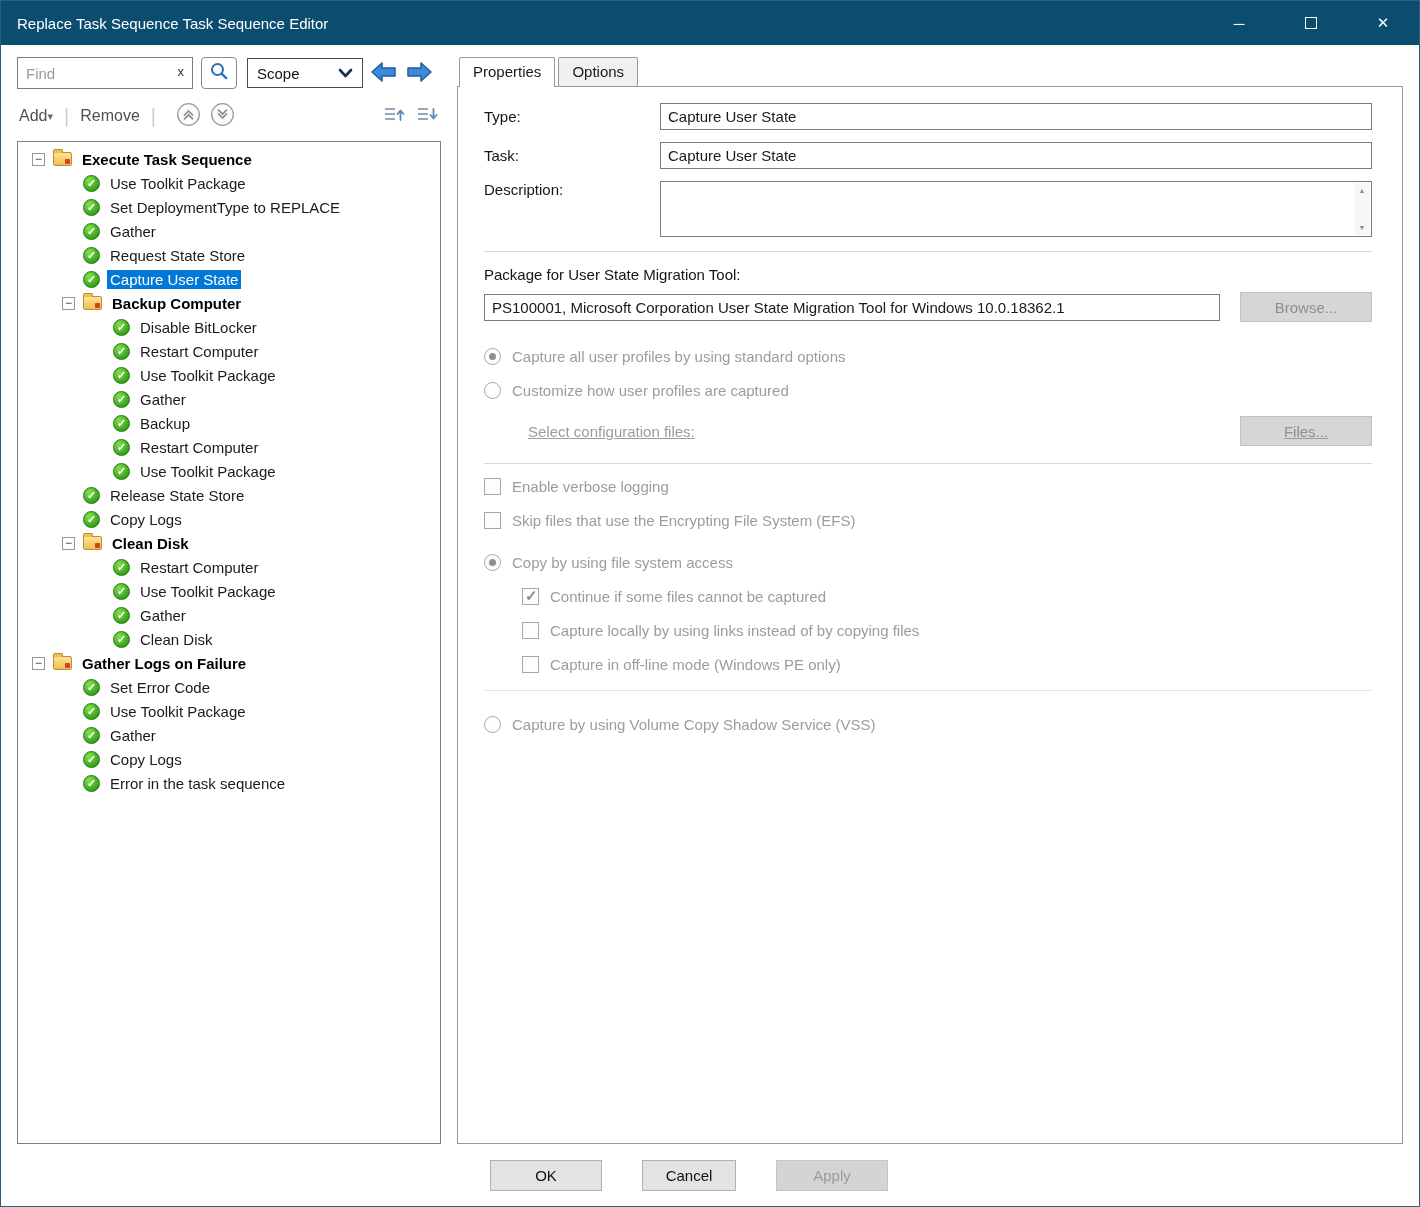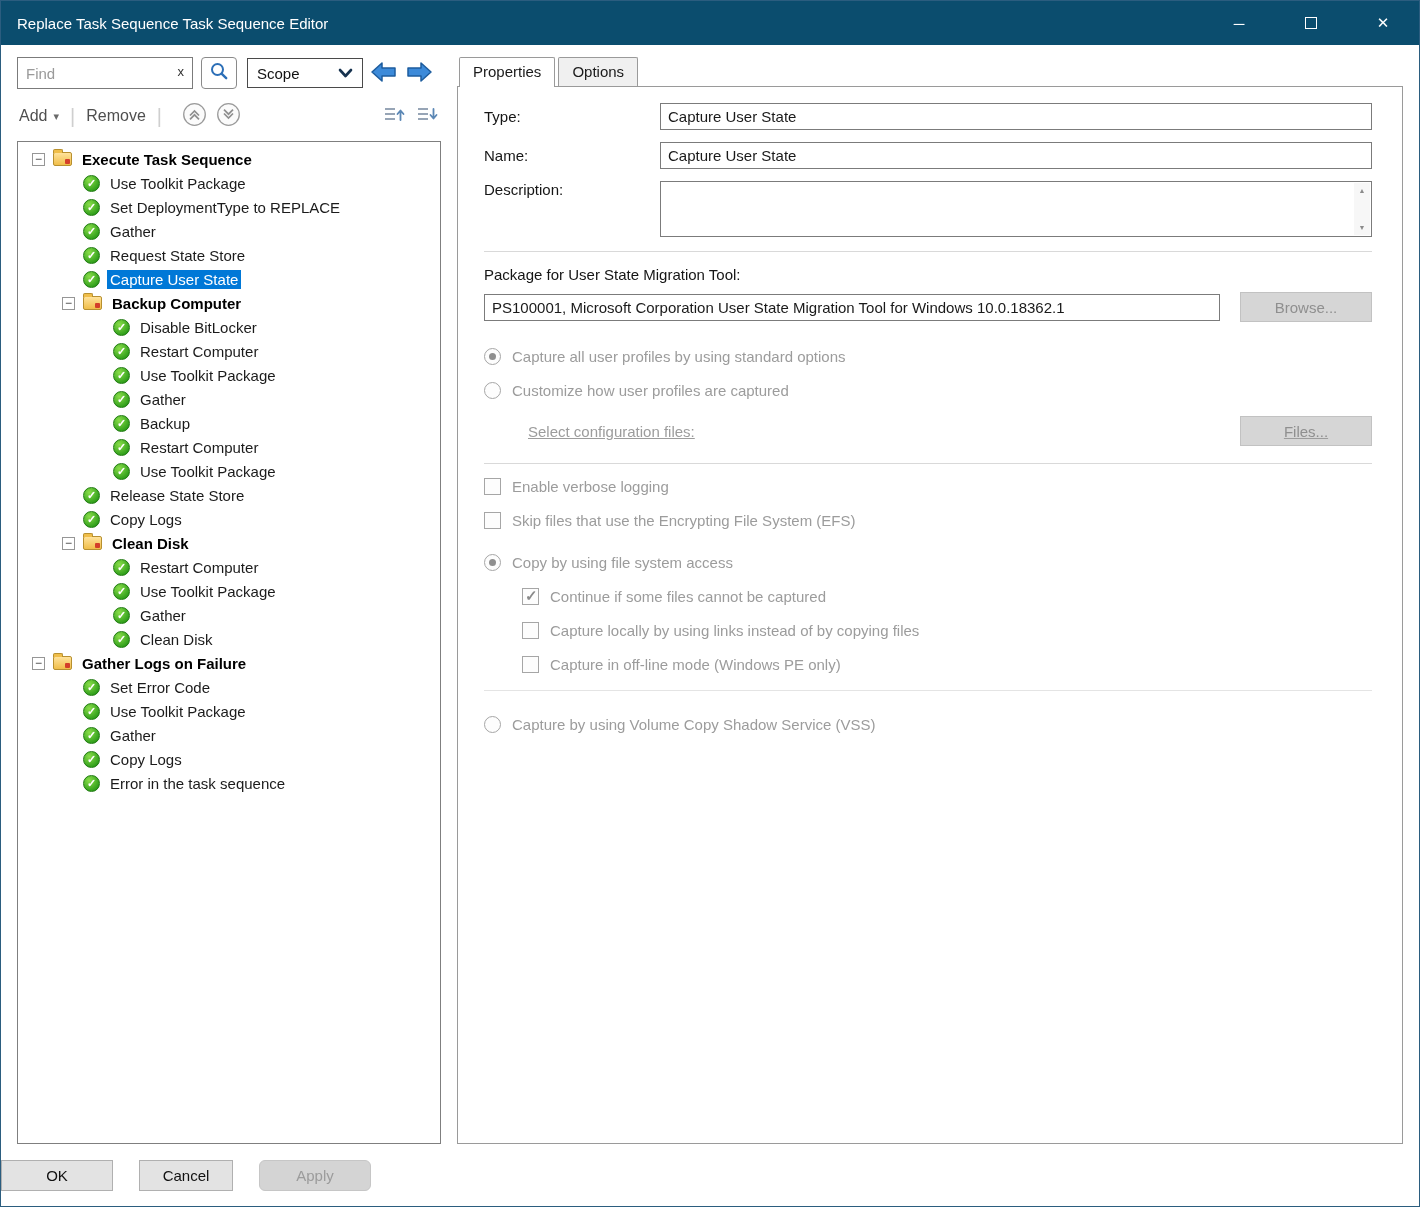--- a/index.html
+++ b/index.html
@@ -25,21 +25,21 @@
   .find-input{width:100%;height:100%;border:1px solid #7b7b7b;padding:0 24px 0 8px;font-size:15px;font-family:inherit;color:#222;outline:none;}
   .find-input::placeholder{color:#9a9a9a;}
   .find-clear{position:absolute;right:9px;top:7px;font-size:13px;color:#333;line-height:16px;}
   .search-btn{width:36px;height:32px;margin-left:8px;border:1px solid #8a8a8a;border-radius:4px;background:#fff;display:flex;align-items:center;justify-content:center;flex:none;}
   .scope-box{width:116px;height:30px;margin-left:10px;border:1px solid #4a4a4a;display:flex;align-items:center;padding:0 9px;font-size:15px;color:#111;background:#fff;flex:none;}
   .scope-chevron{margin-left:auto;display:flex;align-items:center;}
   .nav-btn{width:32px;height:30px;display:flex;align-items:center;justify-content:center;background:transparent;border:none;margin-left:4px;flex:none;}
 
   
   .ts-toolbar{display:flex;align-items:center;height:38px;margin-top:8px;color:#4f4f4f;font-size:16px;flex:none;padding:0 2px;}
-  .tb-label{display:flex;align-items:center;gap:6px;color:#4f4f4f;}
+  .tb-label{display:flex;align-items:center;color:#4f4f4f;}
   .tb-caret{font-size:11px;color:#6a6a6a;}
   .tb-sep{color:#cfcfcf;margin:0 11px;font-size:20px;font-weight:300;}
   .circle-btn{margin-left:9px;display:flex;align-items:center;}
   .tb-right{margin-left:auto;display:flex;gap:10px;align-items:center;}
 
   
   .tree{flex:1;margin-top:6px;border:1px solid #7f7f7f;background:#fff;padding-top:5px;overflow:hidden;min-height:0;}
   .trow{display:flex;align-items:center;height:24px;font-size:15px;color:#1b1b1b;white-space:nowrap;}
   .trow.group .tlabel{font-weight:bold;color:#000;}
   .expander{width:13px;height:13px;border:1px solid #969696;background:#fff;color:#444;font-size:12px;line-height:10px;text-align:center;margin-right:8px;flex:none;}
@@ -74,24 +74,24 @@
   .opt.indent1{margin-left:44px;text-decoration:underline;}
   .opt.indent2{margin-left:38px;}
   .opt.mt{margin-top:25px;}
   .opt.files-row .gbtn{margin-left:auto;}
   .radio{width:17px;height:17px;border:1px solid #a6a6a6;border-radius:50%;background:#fdfdfd;flex:none;position:relative;}
   .radio.on::after{content:"";position:absolute;left:4px;top:4px;width:7px;height:7px;border-radius:50%;background:#8f8f8f;}
   .cb{width:17px;height:17px;border:1px solid #a6a6a6;background:#fdfdfd;flex:none;position:relative;}
   .cb.on::after{content:"✓";position:absolute;left:2px;top:-2px;font-size:15px;font-weight:bold;color:#8a8a8a;}
 
   
-  .footer{flex:none;height:62px;display:flex;align-items:center;justify-content:flex-start;padding-right:42px;gap:26px;background:#fff;}
+  .footer{flex:none;height:62px;display:flex;align-items:center;justify-content:center;padding-right:42px;gap:40px;background:#fff;}
   .fbtn{width:112px;height:31px;background:#e3e3e3;border:1px solid #b0b0b0;font-size:15px;font-family:inherit;color:#111;}
   .fbtn.cancel{width:94px;}
-  .fbtn.disabled{color:#9b9b9b;background:#d4d4d4;border-color:#c6c6c6;border-radius:6px;}
+  .fbtn.disabled{color:#9b9b9b;background:#d4d4d4;border-color:#c6c6c6;}
 </style>
 </head>
 <body>
 
 <div class="window">
 
   <div class="titlebar">
     <span>Replace Task Sequence Task Sequence Editor</span>
     <div class="win-controls">
       <div class="win-btn">
@@ -345,21 +345,21 @@
       </div>
 
       <div class="panel">
 
         <div class="frow">
           <label class="flabel">Type:</label>
           <input class="ftext" readonly="" value="Capture User State" style="">
         </div>
 
         <div class="frow">
-          <label class="flabel">Name:</label>
+          <label class="flabel">Task:</label>
           <input class="ftext" value="Capture User State" style="">
         </div>
 
         <div class="frow desc-row">
           <label class="flabel">Description:</label>
           <div class="desc-box">
             <span></span>
             <div class="desc-scroll">
               <span>▲</span>
               <span>▼</span>

